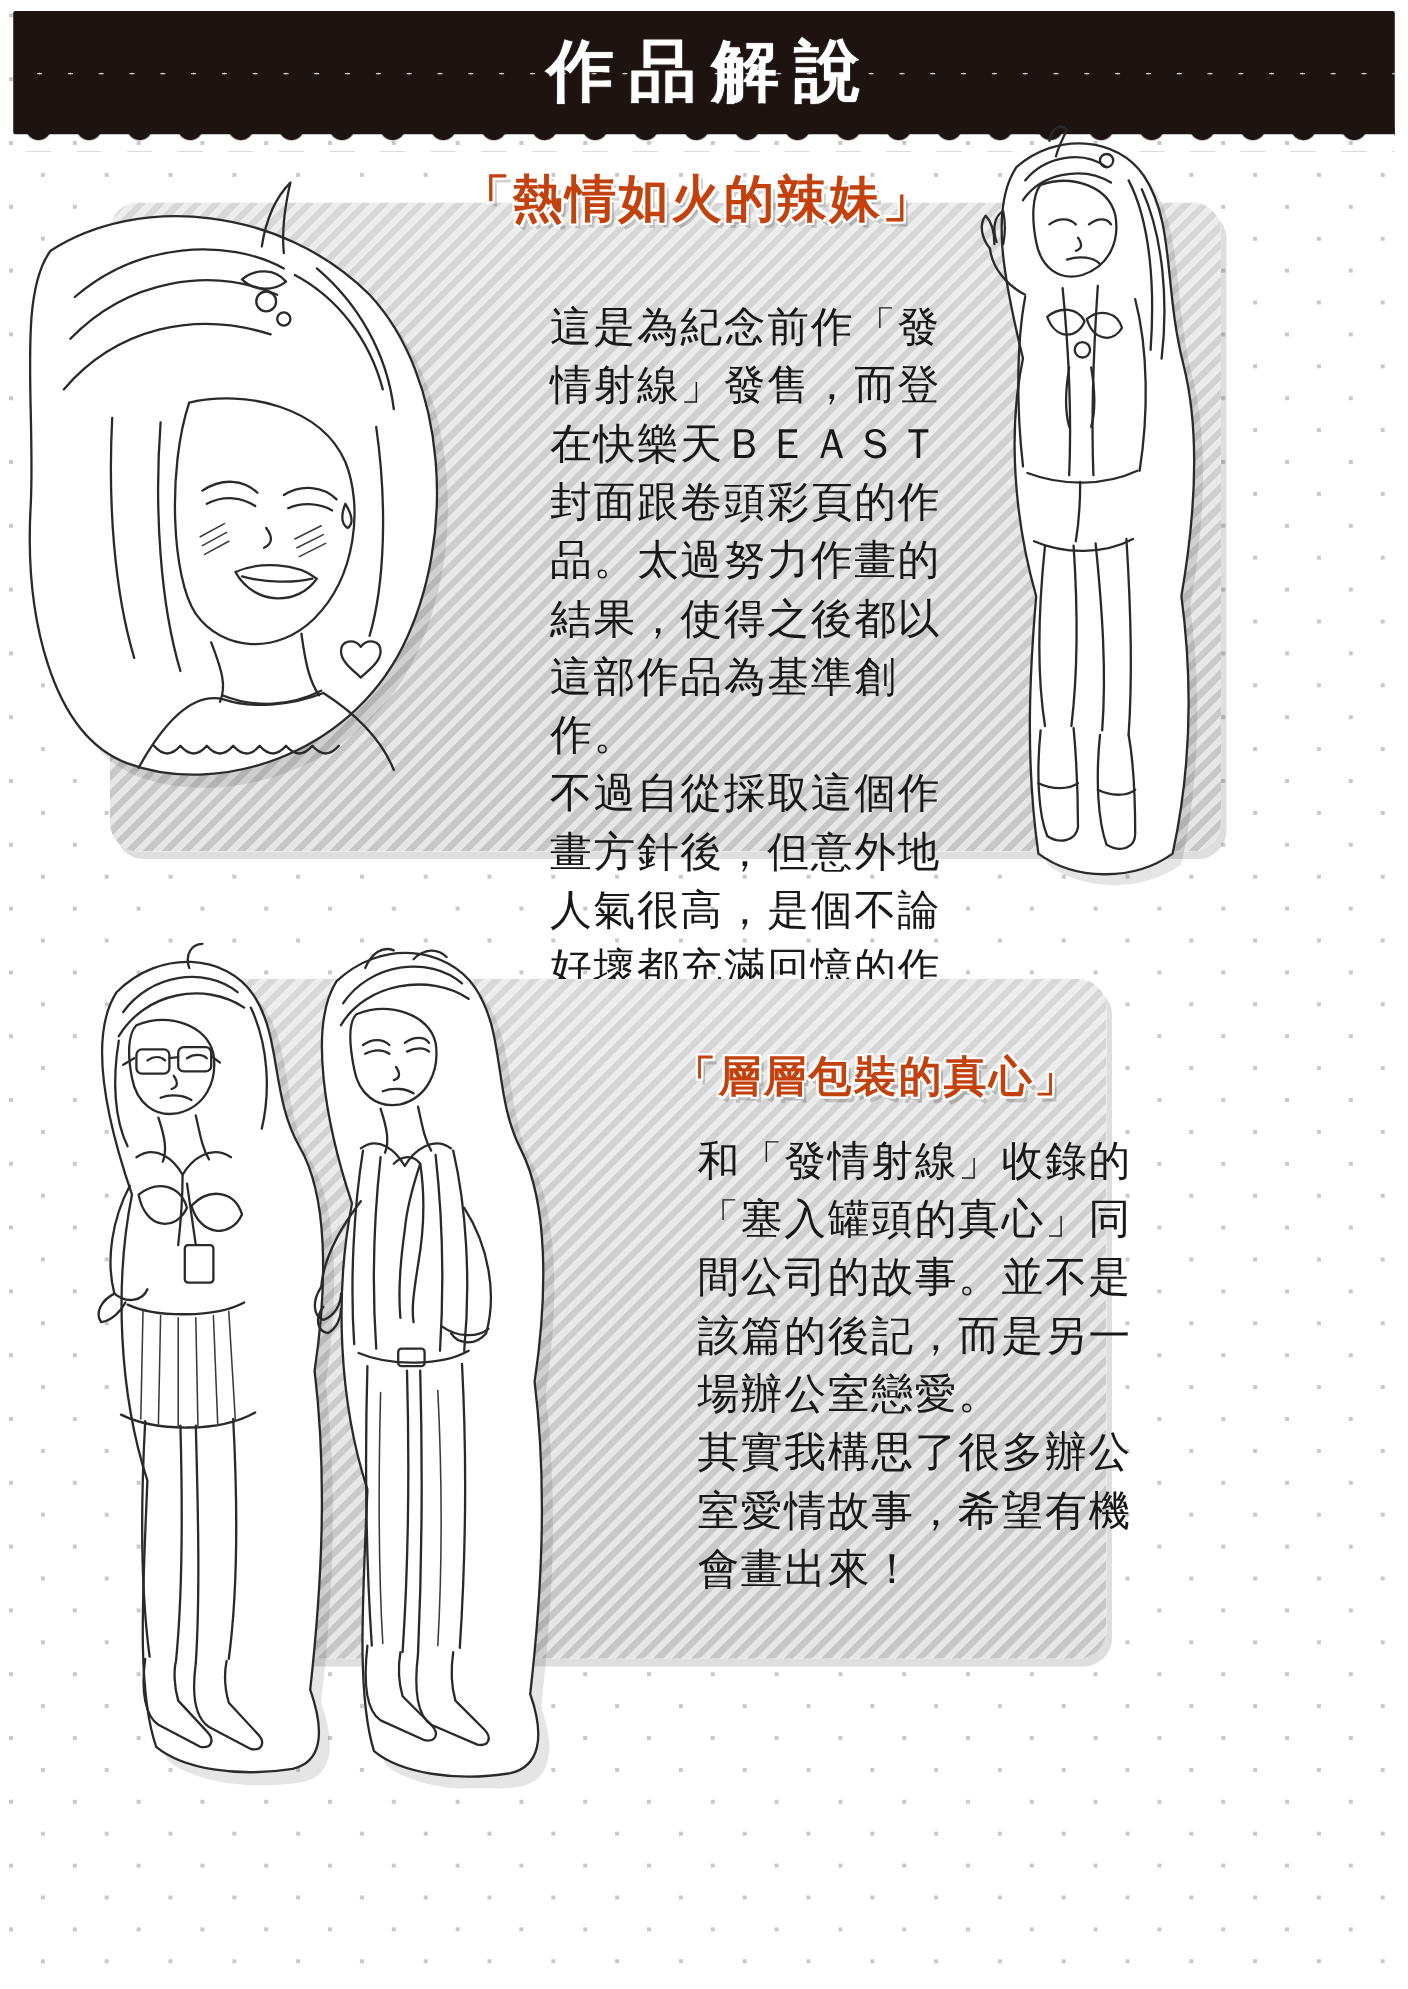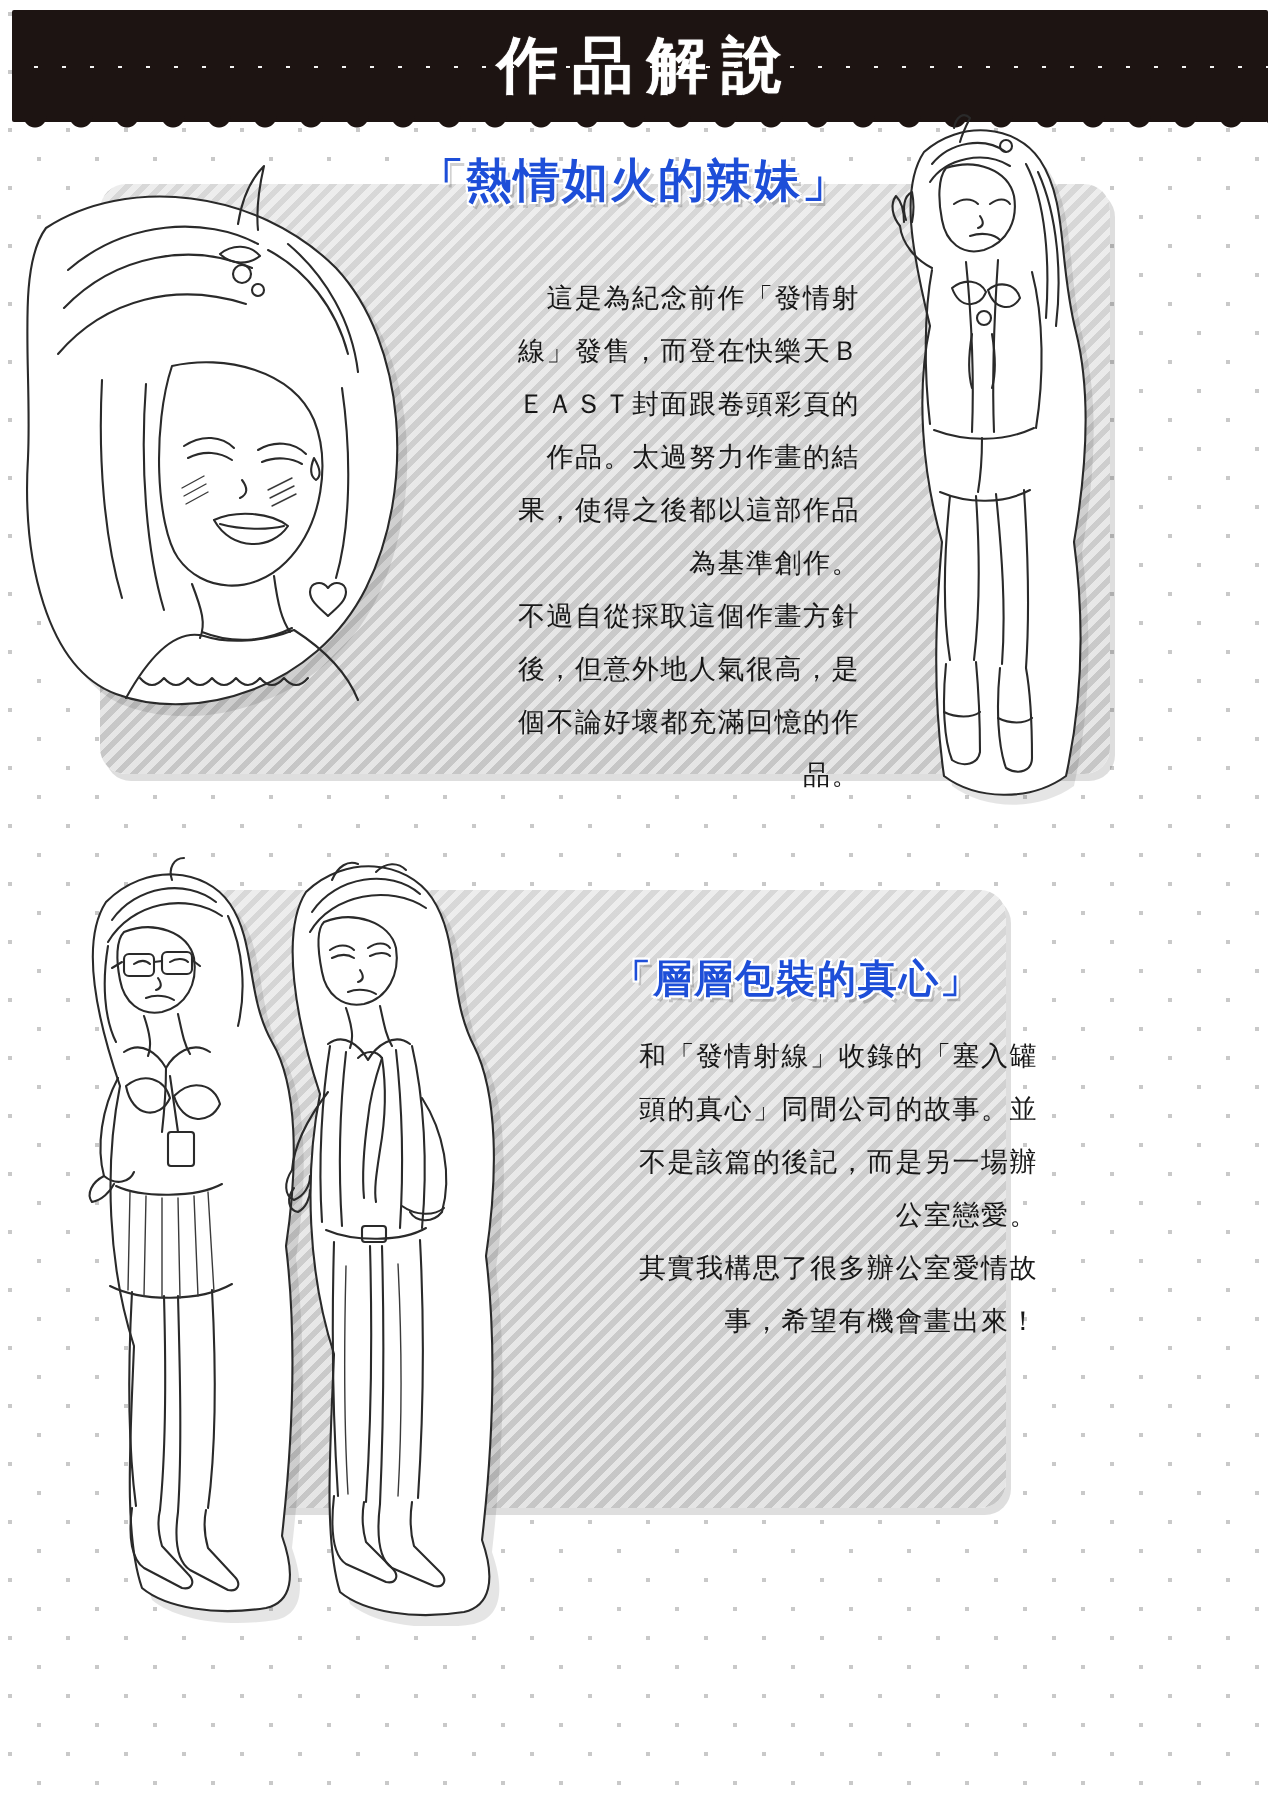--- a/index.html
+++ b/index.html
@@ -106,21 +106,21 @@
     top: 890px;
     width: 838px;
     height: 618px;
   }
 
   
   .section-title {
     position: absolute;
     font-family: "DejaVu Serif", serif;
     font-weight: 700;
-    color: #1d4ed8;
+    color: #c2410c;
     letter-spacing: 2px;
     white-space: nowrap;
     text-shadow:
       2px 0 0 #fff, -2px 0 0 #fff, 0 2px 0 #fff, 0 -2px 0 #fff,
       2px 2px 0 #fff, -2px 2px 0 #fff, 2px -2px 0 #fff, -2px -2px 0 #fff,
       4px 5px 0 rgba(0,0,0,.18);
   }
   .section-title.one {
     left: 418px;
     top: 150px;
@@ -130,24 +130,24 @@
     left: 612px;
     top: 952px;
     font-size: 39px;
   }
 
   
   .body-text {
     position: absolute;
     color: #181818;
     font-family: Liberation Serif, serif;
-    font-size: 27px;
+    font-size: 38px;
     line-height: 53px;
     letter-spacing: 1.5px;
-    text-align: right;
+    text-align: left;
   }
   .body-text p { margin: 0; }
   .body-text.one {
     left: 500px;
     top: 272px;
     width: 360px;
   }
   .body-text.two {
     left: 598px;
     top: 1030px;

